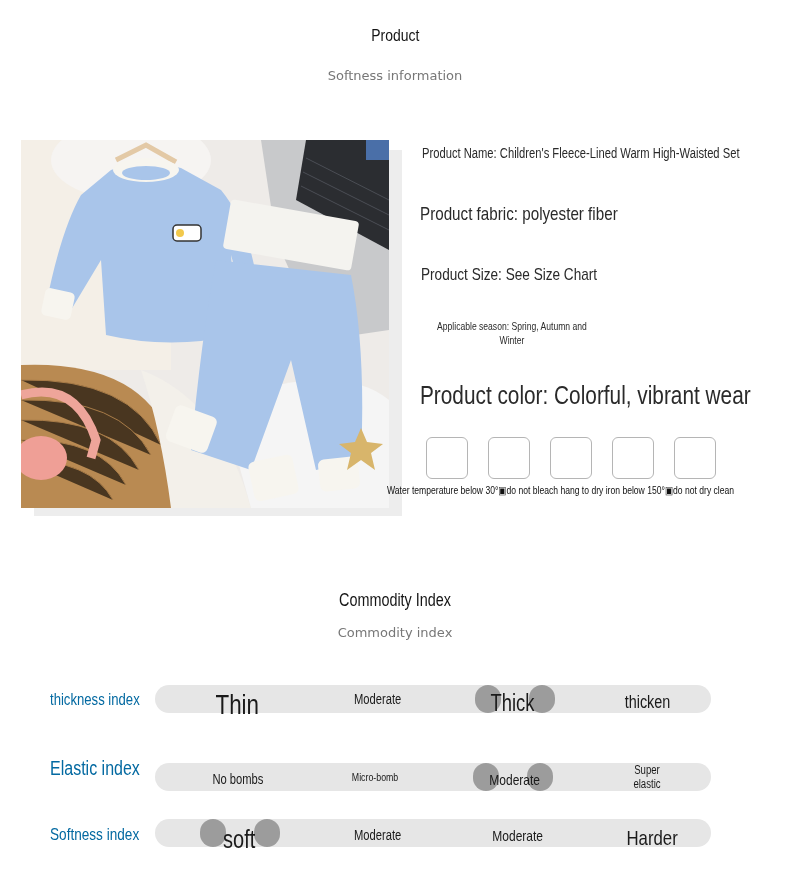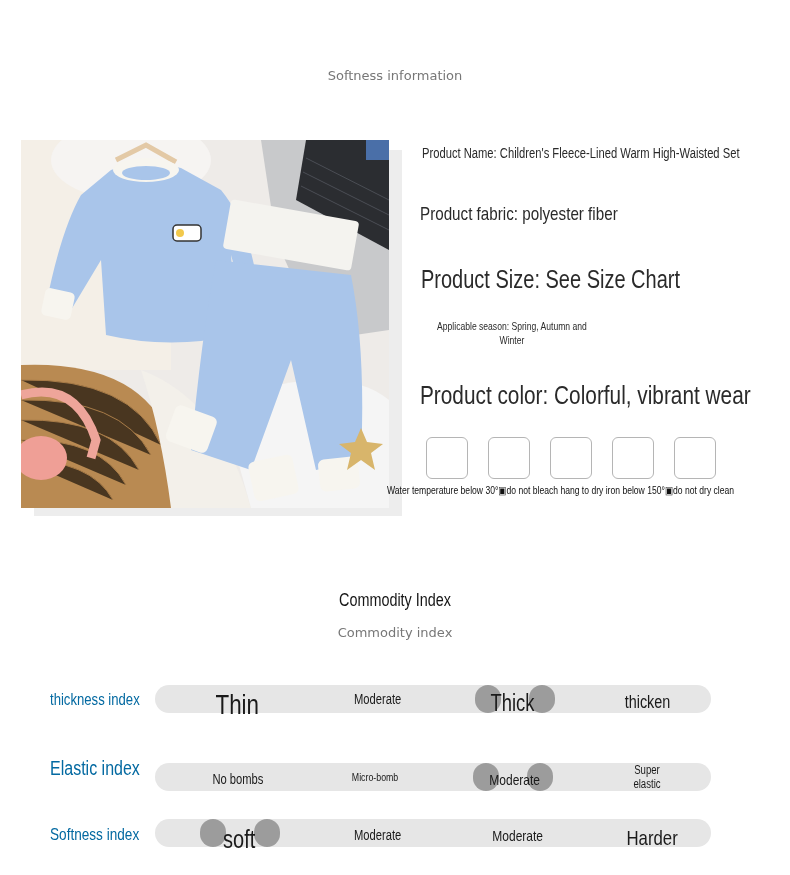--- a/index.html
+++ b/index.html
@@ -33,20 +33,21 @@
     .track { position: absolute; left: 155px; width: 556px; height: 28px; }
     .seg { position: absolute; top: 0; height: 28px; background: #e6e6e6; border-radius: 14px; }
     .knob { position: absolute; top: 0; width: 26px; height: 28px; border-radius: 14px; background: #9c9c9c; }
     .lvl { position: absolute; top: 0; height: 28px; display: flex; align-items: center; justify-content: center; text-align: center; white-space: nowrap; color: #1a1a1a; }
     .lvl span { display: inline-block; transform: scaleX(0.8); }
   </style>
 </head>
 <body>
 
 <div class="hdr hdr-title">
+  <div><span>Product</span></div>
 </div>
 <div class="hdr hdr-sub">Softness information</div>
 
 <div class="photo-shadow"></div>
 <div class="photo" aria-label="Blue children's fleece-lined top and high-waisted pants on a table with laptop, pink headphones and starfish">
   <svg width="368" height="368" viewBox="0 0 368 368">
 
     <rect x="0" y="0" width="368" height="368" fill="#eeebe8"></rect>
 
     <rect x="0" y="0" width="150" height="230" fill="#f4efe7"></rect>
@@ -95,21 +96,21 @@
     <polygon points="340,288 346,302 362,304 350,313 354,330 340,320 326,330 330,313 318,304 334,302" fill="#d8b56b"></polygon>
   </svg>
 </div>
 
 <div class="info" style="left:422px; top:145px; font-size:14px;">
   <span style="transform:scaleX(0.8);">Product Name: Children's Fleece-Lined Warm High-Waisted Set</span>
 </div>
 <div class="info" style="left:420px; top:203px; font-size:19px;">
   <span style="transform:scaleX(0.8);">Product fabric: polyester fiber</span>
 </div>
-<div class="info" style="left:421px; top:265px; font-size:25px;text-decoration:underline;">
+<div class="info" style="left:421px; top:265px; font-size:17px;text-decoration:underline;">
   <span style="transform:scaleX(0.8);">Product Size: See Size Chart</span>
 </div>
 <div class="info" style="left:432px; top:320px; font-size:11px; width:160px; text-align:center;">
   <div style="transform:scaleX(0.78); transform-origin:left center; width:205px; text-align:center;">
     <div>Applicable season: Spring, Autumn and</div>
     <div style="margin-top:2px;">Winter</div>
   </div>
 </div>
 <div class="info" style="left:420px; top:380px; font-size:26px;">
   <span style="transform:scaleX(0.8);">Product color: Colorful, vibrant wear</span>

